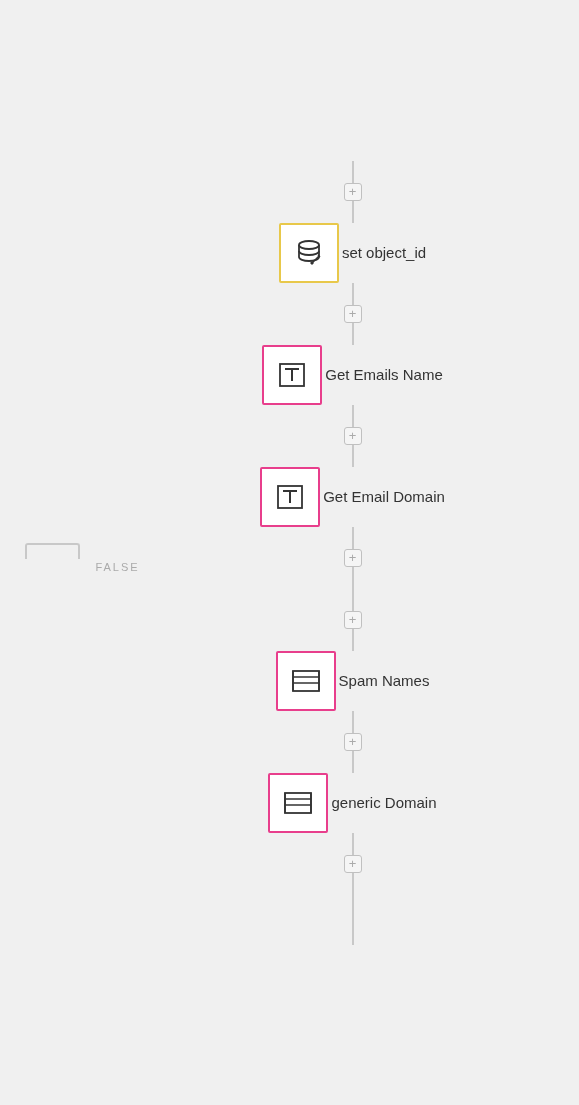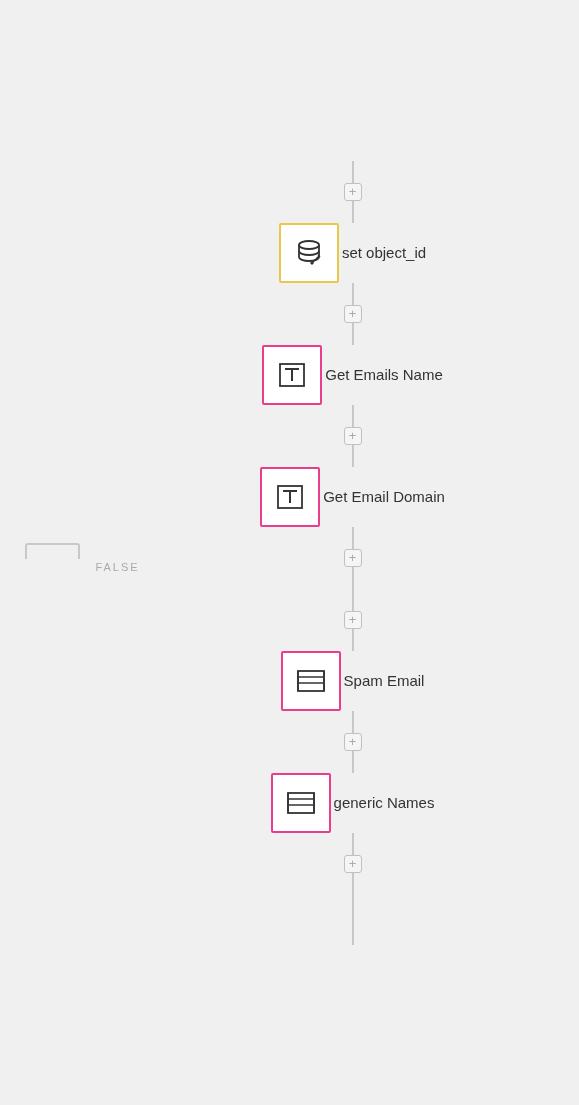--- a/index.html
+++ b/index.html
@@ -181,42 +181,42 @@
       <div class="node-row-centered">
         <div class="node-box pink-border">
           <svg class="icon-svg" viewBox="0 0 36 36" fill="none" xmlns="http://www.w3.org/2000/svg">
             <rect x="5" y="8" width="26" height="20" stroke="#333" stroke-width="1.8" fill="none"></rect>
             <line x1="5" y1="14" x2="31" y2="14" stroke="#333" stroke-width="1.5"></line>
             <line x1="5" y1="20" x2="31" y2="20" stroke="#333" stroke-width="1.5"></line>
             <line x1="5" y1="8" x2="5" y2="28" stroke="#333" stroke-width="1.5"></line>
             <line x1="31" y1="8" x2="31" y2="28" stroke="#333" stroke-width="1.5"></line>
           </svg>
         </div>
-        <span class="node-label">Spam Email</span>
+        <span class="node-label">Spam Names</span>
       </div>
     </div>
 
     <div class="flow-item">
       <div style="width:2px; height:22px; background:#c8c8c8;"></div>
       <div class="plus-btn">+</div>
       <div style="width:2px; height:22px; background:#c8c8c8;"></div>
     </div>
 
     <div class="flow-item">
       <div class="node-row-centered">
         <div class="node-box pink-border">
           <svg class="icon-svg" viewBox="0 0 36 36" fill="none" xmlns="http://www.w3.org/2000/svg">
             <rect x="5" y="8" width="26" height="20" stroke="#333" stroke-width="1.8" fill="none"></rect>
             <line x1="5" y1="14" x2="31" y2="14" stroke="#333" stroke-width="1.5"></line>
             <line x1="5" y1="20" x2="31" y2="20" stroke="#333" stroke-width="1.5"></line>
             <line x1="5" y1="8" x2="5" y2="28" stroke="#333" stroke-width="1.5"></line>
             <line x1="31" y1="8" x2="31" y2="28" stroke="#333" stroke-width="1.5"></line>
           </svg>
         </div>
-        <span class="node-label">generic Names</span>
+        <span class="node-label">generic Domain</span>
       </div>
     </div>
 
     <div class="flow-item">
       <div style="width:2px; height:22px; background:#c8c8c8;"></div>
       <div class="plus-btn">+</div>
       <div style="width:2px; height:22px; background:#c8c8c8;"></div>
     </div>
 
 

